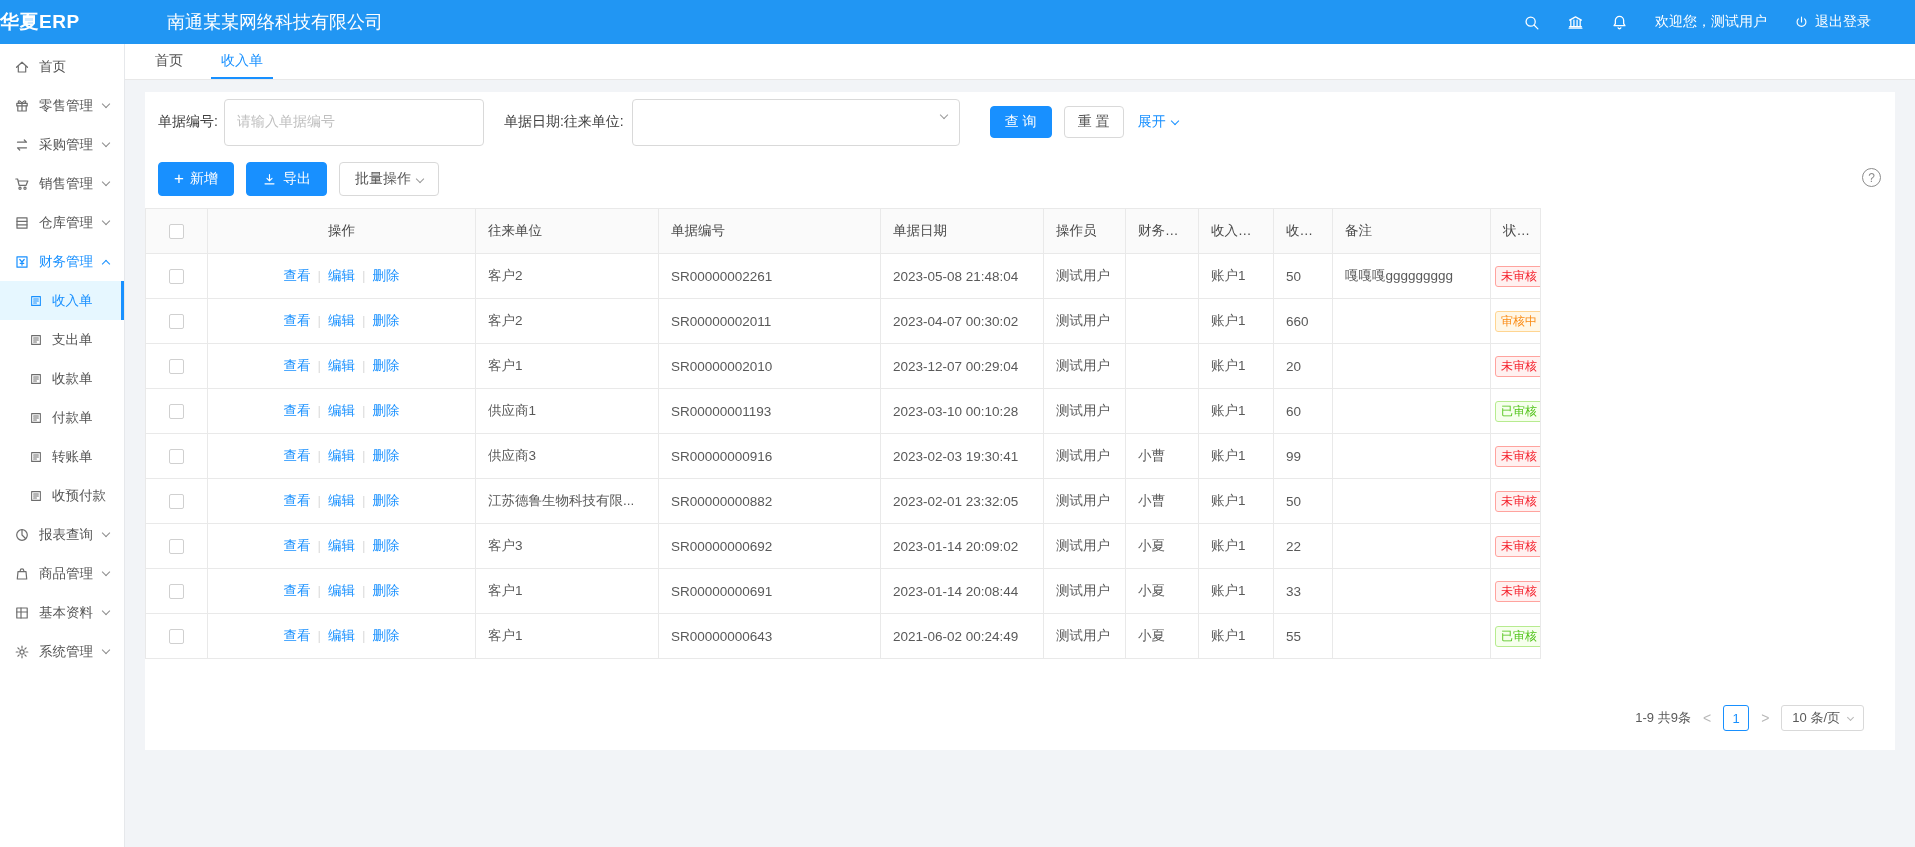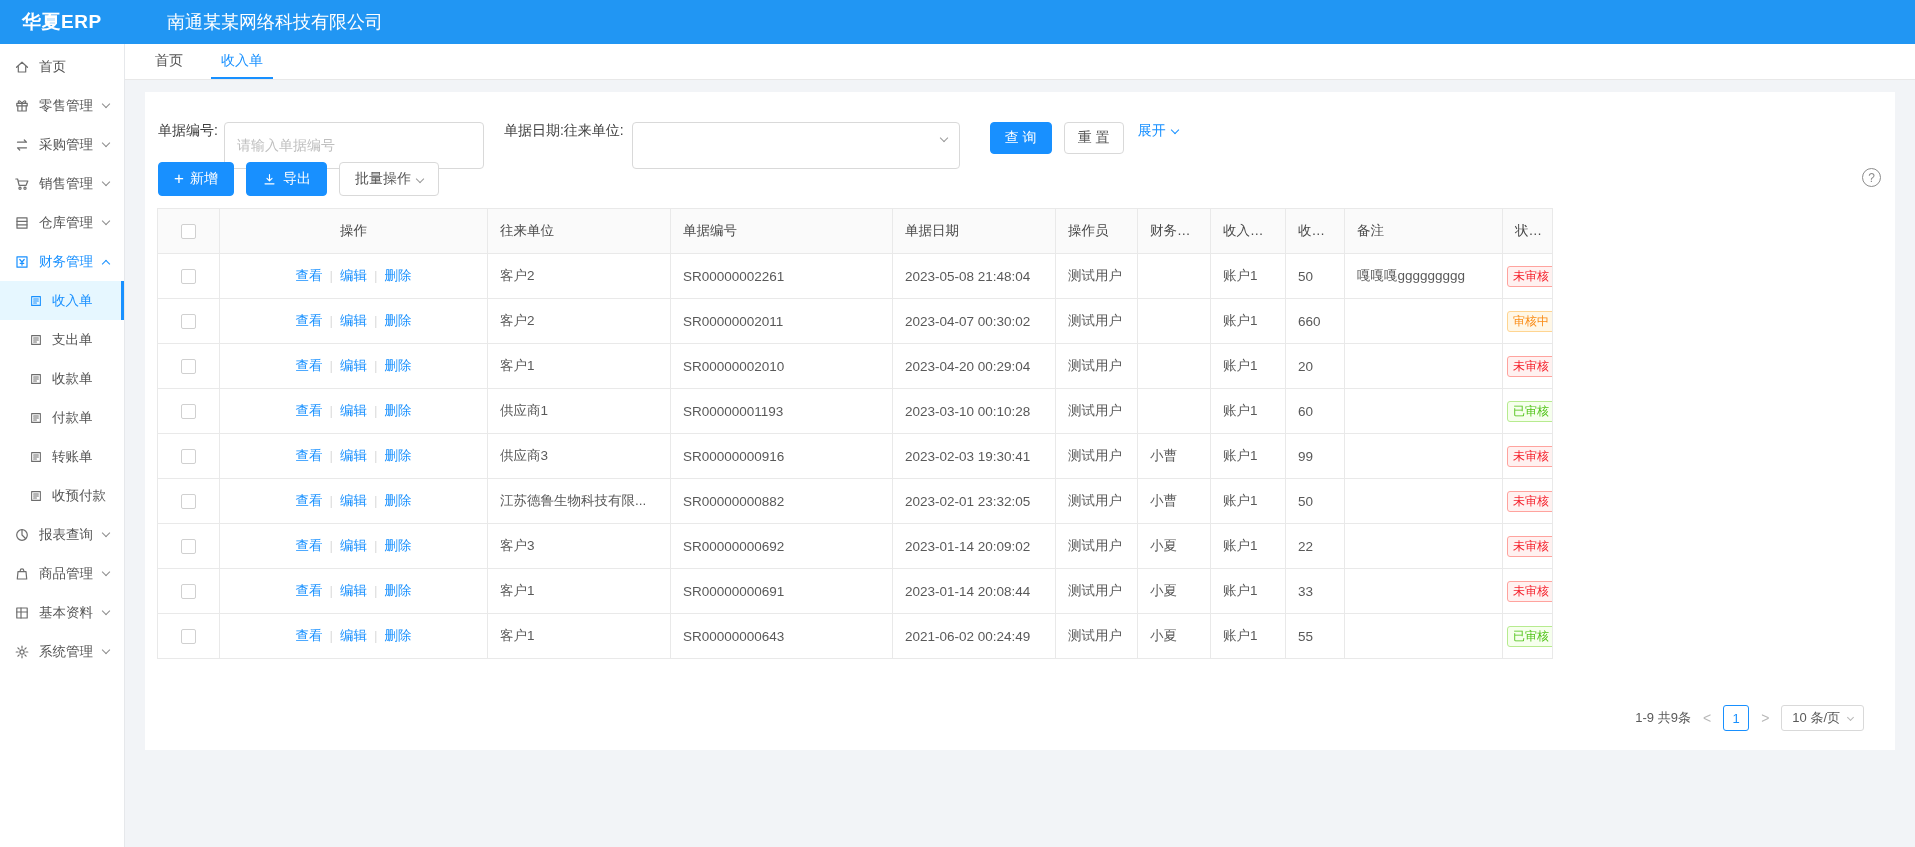--- a/index.html
+++ b/index.html
@@ -10,21 +10,21 @@
     --st-green:#52c41a;
   }
   *{margin:0;padding:0;box-sizing:border-box}
   html,body{width:1915px;height:847px;overflow:hidden;background:#fff;
     font-family:"Liberation Sans","DejaVu Sans",sans-serif;color:#555}
   svg{display:block}
 
   
   .navbar{position:absolute;top:0;left:0;right:0;height:44px;background:var(--navbar);
     display:flex;align-items:center;color:#fff;z-index:5}
-  .logo{width:125px;padding-left:22px;font-size:19px;font-weight:bold;letter-spacing:.5px;white-space:nowrap}
+  .logo{width:125px;font-size:19px;font-weight:bold;letter-spacing:.5px;white-space:nowrap}
   .company{font-size:18px;margin-left:42px;white-space:nowrap}
   .nav-right{margin-left:auto;display:flex;align-items:center;gap:27px;padding-right:44px;font-size:14px}
   .nav-icon{width:17px;height:17px;display:inline-flex;cursor:pointer}
   .nav-icon svg{width:17px;height:17px}
   .welcome{white-space:nowrap}
   .logout{display:inline-flex;align-items:center;gap:6px;cursor:pointer;white-space:nowrap}
   .logout .icon-wrap{width:15px;height:15px;display:inline-flex}
   .logout .icon-wrap svg{width:15px;height:15px}
 
   
@@ -48,21 +48,21 @@
   .main{position:absolute;left:125px;top:44px;right:0;bottom:0;background:#f2f4f7}
   .tabbar{height:36px;background:#fff;border-bottom:1px solid #e8e8e8;display:flex;
     align-items:stretch;padding-left:20px}
   .tab{display:flex;align-items:center;padding:0 10px;margin-right:18px;font-size:14px;color:#555;
     border-bottom:2px solid transparent;cursor:pointer}
   .tab.active{color:var(--accent);border-bottom-color:var(--accent)}
 
   .card{position:absolute;left:20px;top:48px;width:1750px;height:658px;background:#fff}
 
   
-  .filter-row{position:absolute;top:30px;left:13px;height:32px;display:flex;align-items:flex-start;
+  .filter-row{position:absolute;top:14px;left:13px;height:32px;display:flex;align-items:center;
     font-size:14px;color:#404040;white-space:nowrap}
   .finput{height:47px;border:1px solid #d9d9d9;border-radius:4px;background:#fff;
     display:inline-flex;align-items:center;cursor:text}
   .ph{color:#bfbfbf;font-size:14px}
   .bill-no{width:260px;margin-left:6px;padding-left:12px}
   .date-range{width:438px;margin-left:16px;padding:0 20px;justify-content:space-around;cursor:pointer}
   .partner-select{width:328px;margin-left:8px;position:relative;cursor:pointer}
   .partner-select .chev{position:absolute;right:12px;top:12px}
   .ml20{margin-left:20px}.ml24{}
   .btn{height:32px;border:1px solid #d9d9d9;border-radius:4px;background:#fff;color:#555;
@@ -80,21 +80,21 @@
   .toolbar{position:absolute;top:70px;left:13px;display:flex;gap:12px}
   .toolbar .btn{height:34px}
   .plus{font-size:17px;line-height:1;margin-top:-2px}
   .bticon{display:inline-flex;width:15px;height:15px}
   .bticon svg{width:15px;height:15px}
   .help{position:absolute;top:76px;right:14px;width:19px;height:19px;border:1px solid #8c8c8c;
     border-radius:50%;color:#8c8c8c;font-size:12px;display:flex;align-items:center;
     justify-content:center;cursor:pointer}
 
   
-  .grid{position:absolute;top:116px;left:12px;width:1395px;border-collapse:collapse;
+  .grid{position:absolute;top:116px;left:0;width:1395px;border-collapse:collapse;
     table-layout:fixed;font-size:13.5px;color:#595959}
   .grid th,.grid td{border:1px solid #e9e9e9;height:45px;padding:0 12px;text-align:left;
     overflow:hidden;white-space:nowrap;text-overflow:ellipsis;font-weight:400}
   .grid th{background:#fafafa;color:#4a4a4a}
   .c-center{text-align:center !important;padding:0 4px !important}
   .oplink{color:var(--accent);cursor:pointer;text-decoration:none}
   .opsep{color:#dcdcdc;margin:0 7px}
   .cb{display:inline-block;width:15px;height:15px;border:1px solid #d0d0d0;border-radius:2px;
     background:#fff;vertical-align:middle;cursor:pointer}
   .badge{display:inline-block;font-size:12px;line-height:19px;padding:0 5px;border-radius:3px;border:1px solid}
@@ -111,20 +111,47 @@
   .pg-size{height:26px;border:1px solid #d9d9d9;border-radius:3px;padding:0 10px;display:flex;
     align-items:center;gap:8px;cursor:pointer}
   .pg-size .chev{width:5px;height:5px;border-color:#b8b8b8;margin-top:-2px}
 </style>
 </head>
 <body>
 
 <div class="navbar">
   <div class="logo">华夏ERP</div>
   <div class="company">南通某某网络科技有限公司</div>
+  <div class="nav-right">
+    <span class="nav-icon">
+        <svg viewBox="0 0 16 16" fill="none" stroke="currentColor" stroke-width="1.2" stroke-linecap="round" stroke-linejoin="round">
+          <circle cx="7.2" cy="7.2" r="4.3"></circle>
+          <path d="M10.4 10.4 14 14"></path>
+        </svg>
+      </span>
+    <span class="nav-icon">
+        <svg viewBox="0 0 16 16" fill="none" stroke="currentColor" stroke-width="1.2" stroke-linecap="round" stroke-linejoin="round">
+          <path d="M2.5 5.8 8 2.7l5.5 3.1M3.6 5.8v5.4M6.5 5.8v5.4M9.5 5.8v5.4M12.4 5.8v5.4M2.5 11.8h11M2 13.3h12"></path>
+        </svg>
+      </span>
+    <span class="nav-icon">
+        <svg viewBox="0 0 16 16" fill="none" stroke="currentColor" stroke-width="1.2" stroke-linecap="round" stroke-linejoin="round">
+          <path d="M8 2.3a3.9 3.9 0 00-3.9 3.9v2.9L2.9 11h10.2l-1.2-1.9V6.2A3.9 3.9 0 008 2.3zM6.7 13a1.4 1.4 0 002.6 0"></path>
+        </svg>
+      </span>
+    <span class="welcome">欢迎您，测试用户</span>
+    <span class="logout">
+      <span class="icon-wrap">
+          <svg viewBox="0 0 16 16" fill="none" stroke="currentColor" stroke-width="1.2" stroke-linecap="round" stroke-linejoin="round">
+            <path d="M8 2.3v5.2M11.3 4.1a4.7 4.7 0 11-6.6 0"></path>
+          </svg>
+        </span>
+      <span>退出登录</span>
+    </span>
+  </div>
 </div>
 
 <aside class="sidebar" id="sidebar">
     <div class="side-item">
       <span class="icon">
         <svg viewBox="0 0 16 16" fill="none" stroke="currentColor" stroke-width="1.2" stroke-linecap="round" stroke-linejoin="round">
           <path d="M2.5 8.3 8 3.2l5.5 5.1M4.3 7.3V13h7.4V7.3"></path>
         </svg>
       </span>
       <span>首页</span>
@@ -374,21 +401,21 @@
             <td>账户1</td>
             <td>660</td>
             <td></td>
             <td class="c-center"><span class="badge pending">审核中</span></td>
           </tr>
           <tr>
             <td class="c-center"><span class="cb"></span></td>
             <td class="c-center"><a class="oplink">查看</a><span class="opsep">|</span><a class="oplink">编辑</a><span class="opsep">|</span><a class="oplink">删除</a></td>
             <td>客户1</td>
             <td>SR00000002010</td>
-            <td>2023-04-20 00:29:04</td>
+            <td>2023-12-07 00:29:04</td>
             <td>测试用户</td>
             <td></td>
             <td>账户1</td>
             <td>20</td>
             <td></td>
             <td class="c-center"><span class="badge unapproved">未审核</span></td>
           </tr>
           <tr>
             <td class="c-center"><span class="cb"></span></td>
             <td class="c-center"><a class="oplink">查看</a><span class="opsep">|</span><a class="oplink">编辑</a><span class="opsep">|</span><a class="oplink">删除</a></td>

